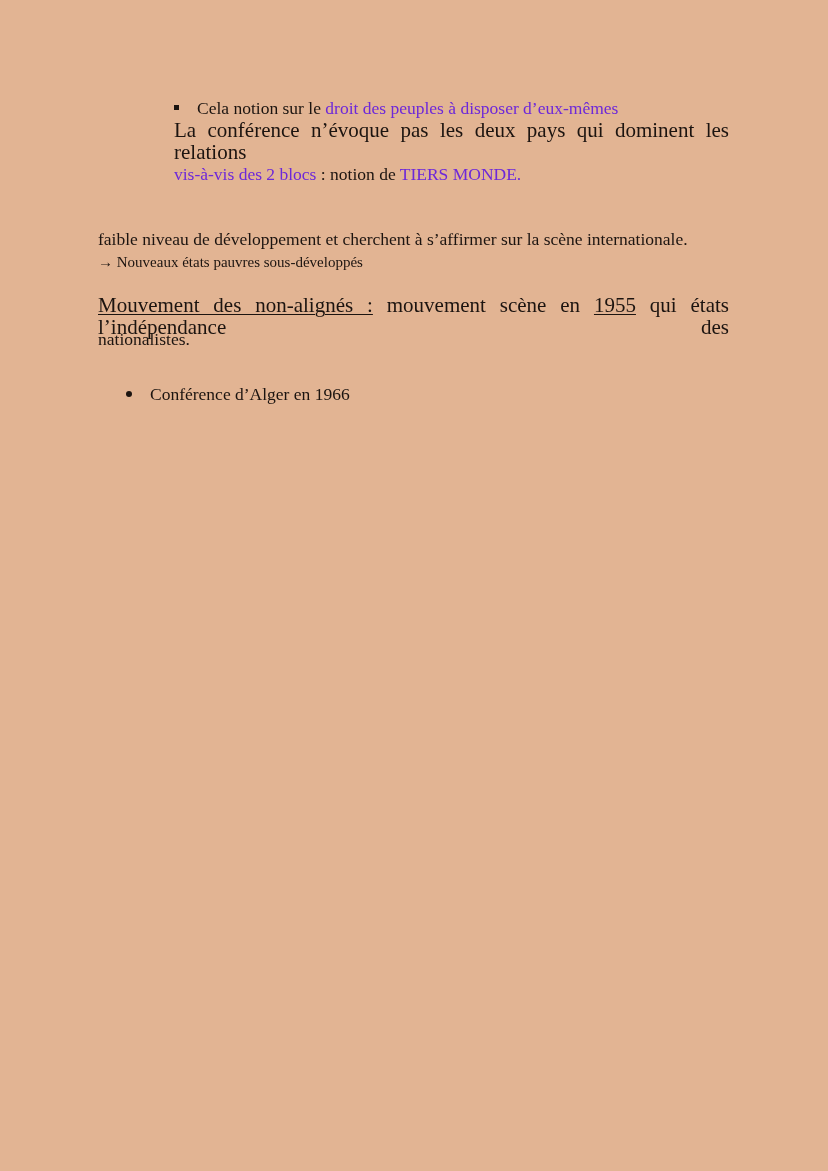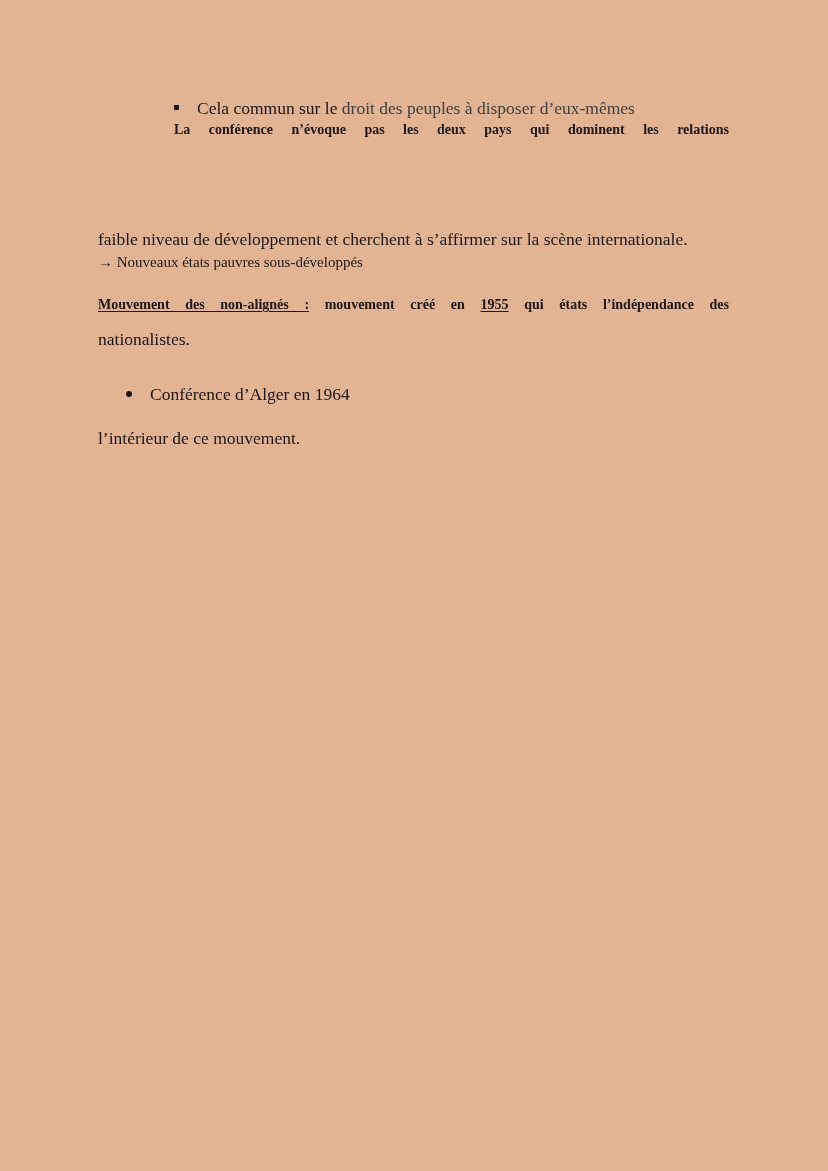--- a/index.html
+++ b/index.html
@@ -5,75 +5,74 @@
     html, body { margin: 0; padding: 0; }
     body {
       width: 828px; height: 1171px;
       background: #e2b493;
       font-family: "DejaVu Serif", "Liberation Serif", serif;
       color: #1c1410;
       position: relative;
       overflow: hidden;
     }
     .page { position: absolute; left: 0; top: 0; width: 828px; height: 1171px; }
-    .red { color: #404040; }
+    .red { color: #6d28d9; }
     .u { text-decoration: underline; text-underline-offset: 2px; text-decoration-thickness: 1px; }
     .line {
       position: absolute;
       font-size: 16px;
       line-height: 22px;
       white-space: nowrap;
       font-family: "Liberation Serif", serif;
       font-size: 17.5px;
     }
     .just {
       position: absolute;
       text-align: justify;
       text-align-last: justify;
       font-family: "Liberation Serif", serif;
-      font-size: 14px;
+      font-size: 21px;
       line-height: 22px;
-      font-weight: bold;
     }
     .small { font-size: 15px; }
     .bullet-sq {
       display: inline-block; width: 5px; height: 5px; background: #1c1410;
       vertical-align: middle; margin-right: 18px; position: relative; top: -2px;
     }
     .bullet-dot {
       display: inline-block; width: 6px; height: 6px; border-radius: 50%; background: #1c1410;
       vertical-align: middle; margin-right: 18px; position: relative; top: -2px;
     }
   </style>
 </head>
 <body>
 
 <div class="page">
 
   <div class="line" style="left:174px; top:97px;">
-    <span class="bullet-sq"></span><span>Cela commun sur le </span><span class="red">droit des peuples à disposer d’eux-mêmes</span>
+    <span class="bullet-sq"></span><span>Cela notion sur le </span><span class="red">droit des peuples à disposer d’eux-mêmes</span>
   </div>
 
   <div class="just" style="left:174px; top:119px; width:555px;">
     <span>La conférence n’évoque pas les deux pays qui dominent les relations</span>
+  </div>
+  <div class="line" style="left:174px; top:163px;">
+    <span class="red">vis-à-vis des 2 blocs</span><span> : notion de </span><span class="red">TIERS MONDE.</span>
   </div>
 
   <div class="line small" style="left:98px; top:251px;">
     <span>→ Nouveaux états pauvres sous-développés</span>
   </div>
   <div class="line" style="left:98px; top:228px;">
     <span>faible niveau de développement et cherchent à s’affirmer sur la scène internationale.</span>
   </div>
 
   <div class="just" style="left:98px; top:294px; width:631px;">
-    <span class="u">Mouvement des non-alignés :</span><span> mouvement créé en </span><span class="u">1955</span><span> qui états l’indépendance des</span>
+    <span class="u">Mouvement des non-alignés :</span><span> mouvement scène en </span><span class="u">1955</span><span> qui états l’indépendance des</span>
   </div>
   <div class="line" style="left:98px; top:328px;">
     <span>nationalistes.</span>
   </div>
   <div class="line" style="left:126px; top:383px;">
-    <span class="bullet-dot"></span><span>Conférence d’Alger en 1964</span>
-  </div>
-  <div class="line" style="left:98px; top:427px;">
-    <span>l’intérieur de ce mouvement.</span>
+    <span class="bullet-dot"></span><span>Conférence d’Alger en 1966</span>
   </div>
 
 </div>
 
 </body></html>

